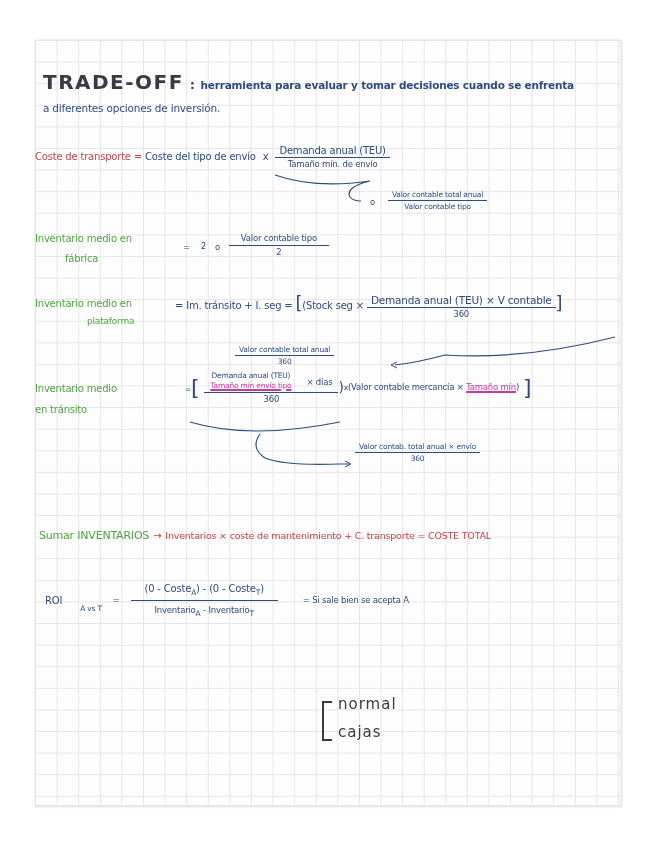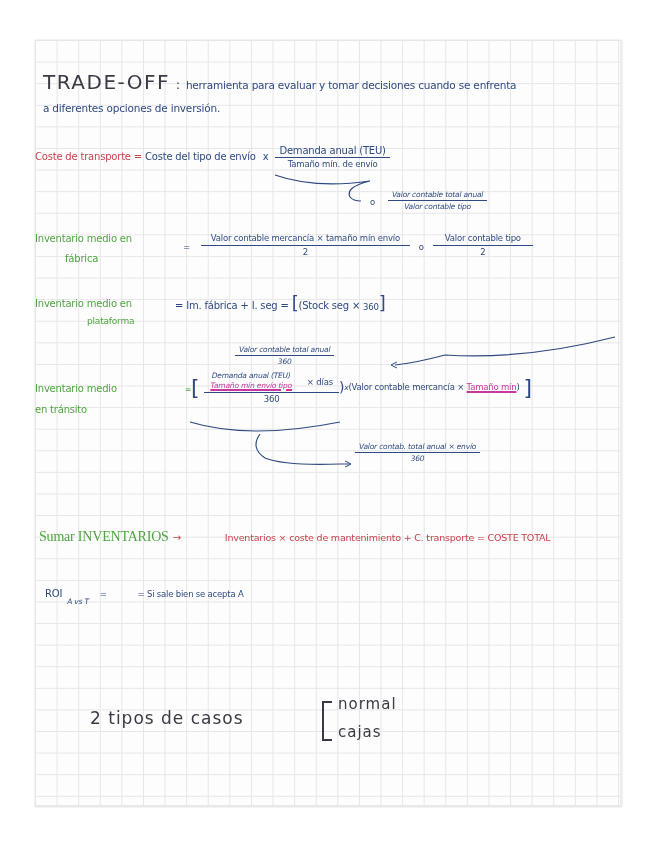--- a/index.html
+++ b/index.html
@@ -21,30 +21,30 @@
   .hand { font-family: "DejaVu Sans", sans-serif; letter-spacing: -0.2px; }
   .blue { color: #2f4a80; }
   .red { color: #c4434b; }
   .green { color: #4ea53f; }
   .dark { color: #3a3a44; }
   .pink { color: #c8389e; text-decoration: underline; text-decoration-thickness: 2px; }
   .frac { display: inline-flex; flex-direction: column; align-items: center; vertical-align: middle; }
   .frac .num { border-bottom: 1.3px solid #2f4a80; padding: 0 4px 1px; }
   .frac .den { padding-top: 1px; }
   .small { font-size: 8.5px; }
-  .tiny { font-size: 7.5px; font-style: italic; }
+  .tiny { font-size: 7.5px; }
   .med { font-size: 10px; }
   svg.curve { position: absolute; overflow: visible; }
 </style>
 </head>
 <body>
 
 <div class="page">
 
-  <div class="abs hand dark" style="left:8px; top:30px;">
+  <div class="abs hand dark" style="left:8px; top:30px;font-weight:bold;">
     <span style="font-size:20px; letter-spacing:1.5px;">TRADE-OFF</span><span style="font-size:12px; margin:0 6px;">:</span><span class="blue" style="font-size:10.5px;">herramienta para evaluar y tomar decisiones cuando se enfrenta</span>
   </div>
   <div class="abs hand blue" style="left:8px; top:62px; font-size:10.5px;">a diferentes opciones de inversión.</div>
 
   <div class="abs hand" style="left:0px; top:105px; font-size:10px;">
     <span class="red">Coste de transporte</span>
     <span class="red">=</span>
     <span class="blue">Coste del tipo de envío</span>
     <span class="blue" style="margin:0 4px;">x</span>
     <span class="frac blue">
@@ -61,40 +61,40 @@
       <span class="num tiny">Valor contable total anual</span>
       <span class="den tiny">Valor contable tipo</span>
     </span>
   </div>
 
   <div class="abs hand green" style="left:0px; top:193px; font-size:10px;">Inventario medio en</div>
   <div class="abs hand green" style="left:30px; top:213px; font-size:10px;">fábrica</div>
   <div class="abs hand blue" style="left:148px; top:193px;">
     <span class="small" style="margin-right:6px;">=</span>
     <span class="frac">
-      <span class="num small" style="padding:0 10px 2px;">Valor contable mercancía × tamaño mín envío</span>
       <span class="den small">2</span>
     </span>
     <span class="small" style="margin:0 4px;">o</span>
     <span class="frac">
       <span class="num small" style="padding:0 12px 2px;">Valor contable tipo</span>
       <span class="den small">2</span>
     </span>
   </div>
 
   <div class="abs hand green" style="left:0px; top:258px; font-size:10px;">
     <span>Inventario medio en</span>
   </div>
   <div class="abs hand green" style="left:12px; top:276px; font-size:9px;padding-left:40px;">plataforma</div>
   <div class="abs hand blue" style="left:140px; top:252px; font-size:10px;">
     <span>=</span>
-    <span>Im. fábrica + I. seg</span>
+    <span>Im. tránsito + I. seg</span>
     <span>=</span>
     <span style="font-size:18px;">[</span><span>(Stock seg ×</span>
     <span class="frac">
+      <span class="num" style="font-size:10.5px;">Demanda anual (TEU) × V contable</span>
       <span class="den small">360</span>
     </span><span style="font-size:18px;">]</span>
   </div>
   <svg class="curve" style="left:350px; top:295px;" width="240" height="40">
     <path d="M230,2 Q140,25 60,20 M60,20 Q30,28 10,30" stroke="#2f4a80" stroke-width="1.2" fill="none"></path>
     <path d="M12,27 L6,30 L12,33" stroke="#2f4a80" stroke-width="1" fill="none"></path>
   </svg>
   <div class="abs hand blue" style="left:200px; top:305px;">
     <span class="frac">
       <span class="num tiny">Valor contable total anual</span>
@@ -122,27 +122,30 @@
     <path d="M155,43 L161,46 L155,49" stroke="#2f4a80" stroke-width="1" fill="none"></path>
   </svg>
   <div class="abs hand blue" style="left:320px; top:402px;">
     <span class="frac">
       <span class="num tiny">Valor contab. total anual × envío</span>
       <span class="den tiny">360</span>
     </span>
   </div>
 
   <div class="abs hand" style="left:4px; top:489px; font-size:10px;">
-    <span class="green" style="font-size:14px;font-family:Liberation Serif, serif;">Sumar INVENTARIOS</span><span class="red" style="margin:0 4px;">→</span><span class="red" style="font-size:9.5px;margin-left:40px;">Inventarios × coste de mantenimiento + C. transporte = COSTE TOTAL</span>
+    <span class="green" style="font-size:11px;">Sumar INVENTARIOS</span><span class="red" style="margin:0 4px;">→</span><span class="red" style="font-size:9.5px;">Inventarios × coste de mantenimiento + C. transporte = COSTE TOTAL</span>
   </div>
 
   <div class="abs hand blue" style="left:10px; top:543px;">
-    <span class="med" style="vertical-align:middle;">ROI</span><sub class="tiny" style="vertical-align:-6px; margin-left:5px;">A vs T</sub>
+    <span class="med" style="vertical-align:middle;">ROI</span><sub class="tiny" style="vertical-align:-6px; margin-left:18px;">A vs T</sub>
     <span class="small" style="vertical-align:middle; margin:0 6px;">=</span>
+    <span class="frac" style="vertical-align:middle;">
+      <span class="num med" style="padding:0 14px 3px;"><span>(0 - Coste</span><sub class="tiny">A</sub><span>) - (0 - Coste</span><sub class="tiny">T</sub><span>)</span></span>
+      <span class="den small" style="padding-top:4px;"><span>Inventario</span><sub class="tiny">A</sub><span> - Inventario</span><sub class="tiny">T</sub></span>
+    </span>
     <span class="small" style="vertical-align:middle; margin-left:20px;">= Si sale bien se acepta A</span>
   </div>
 
-  <div class="abs hand dark" style="left:55px; top:668px; font-size:17px; letter-spacing:1px;">2 tipos de casos</div>
   <div class="abs" style="left:287px; top:661px; width:8px; height:36px; border:2px solid #3a3a44; border-right:none;"></div>
   <div class="abs hand dark" style="left:303px; top:655px; font-size:15px; letter-spacing:1px;">normal</div>
   <div class="abs hand dark" style="left:303px; top:683px; font-size:15px; letter-spacing:1px;">cajas</div>
 
 </div>
 
 </body></html>

